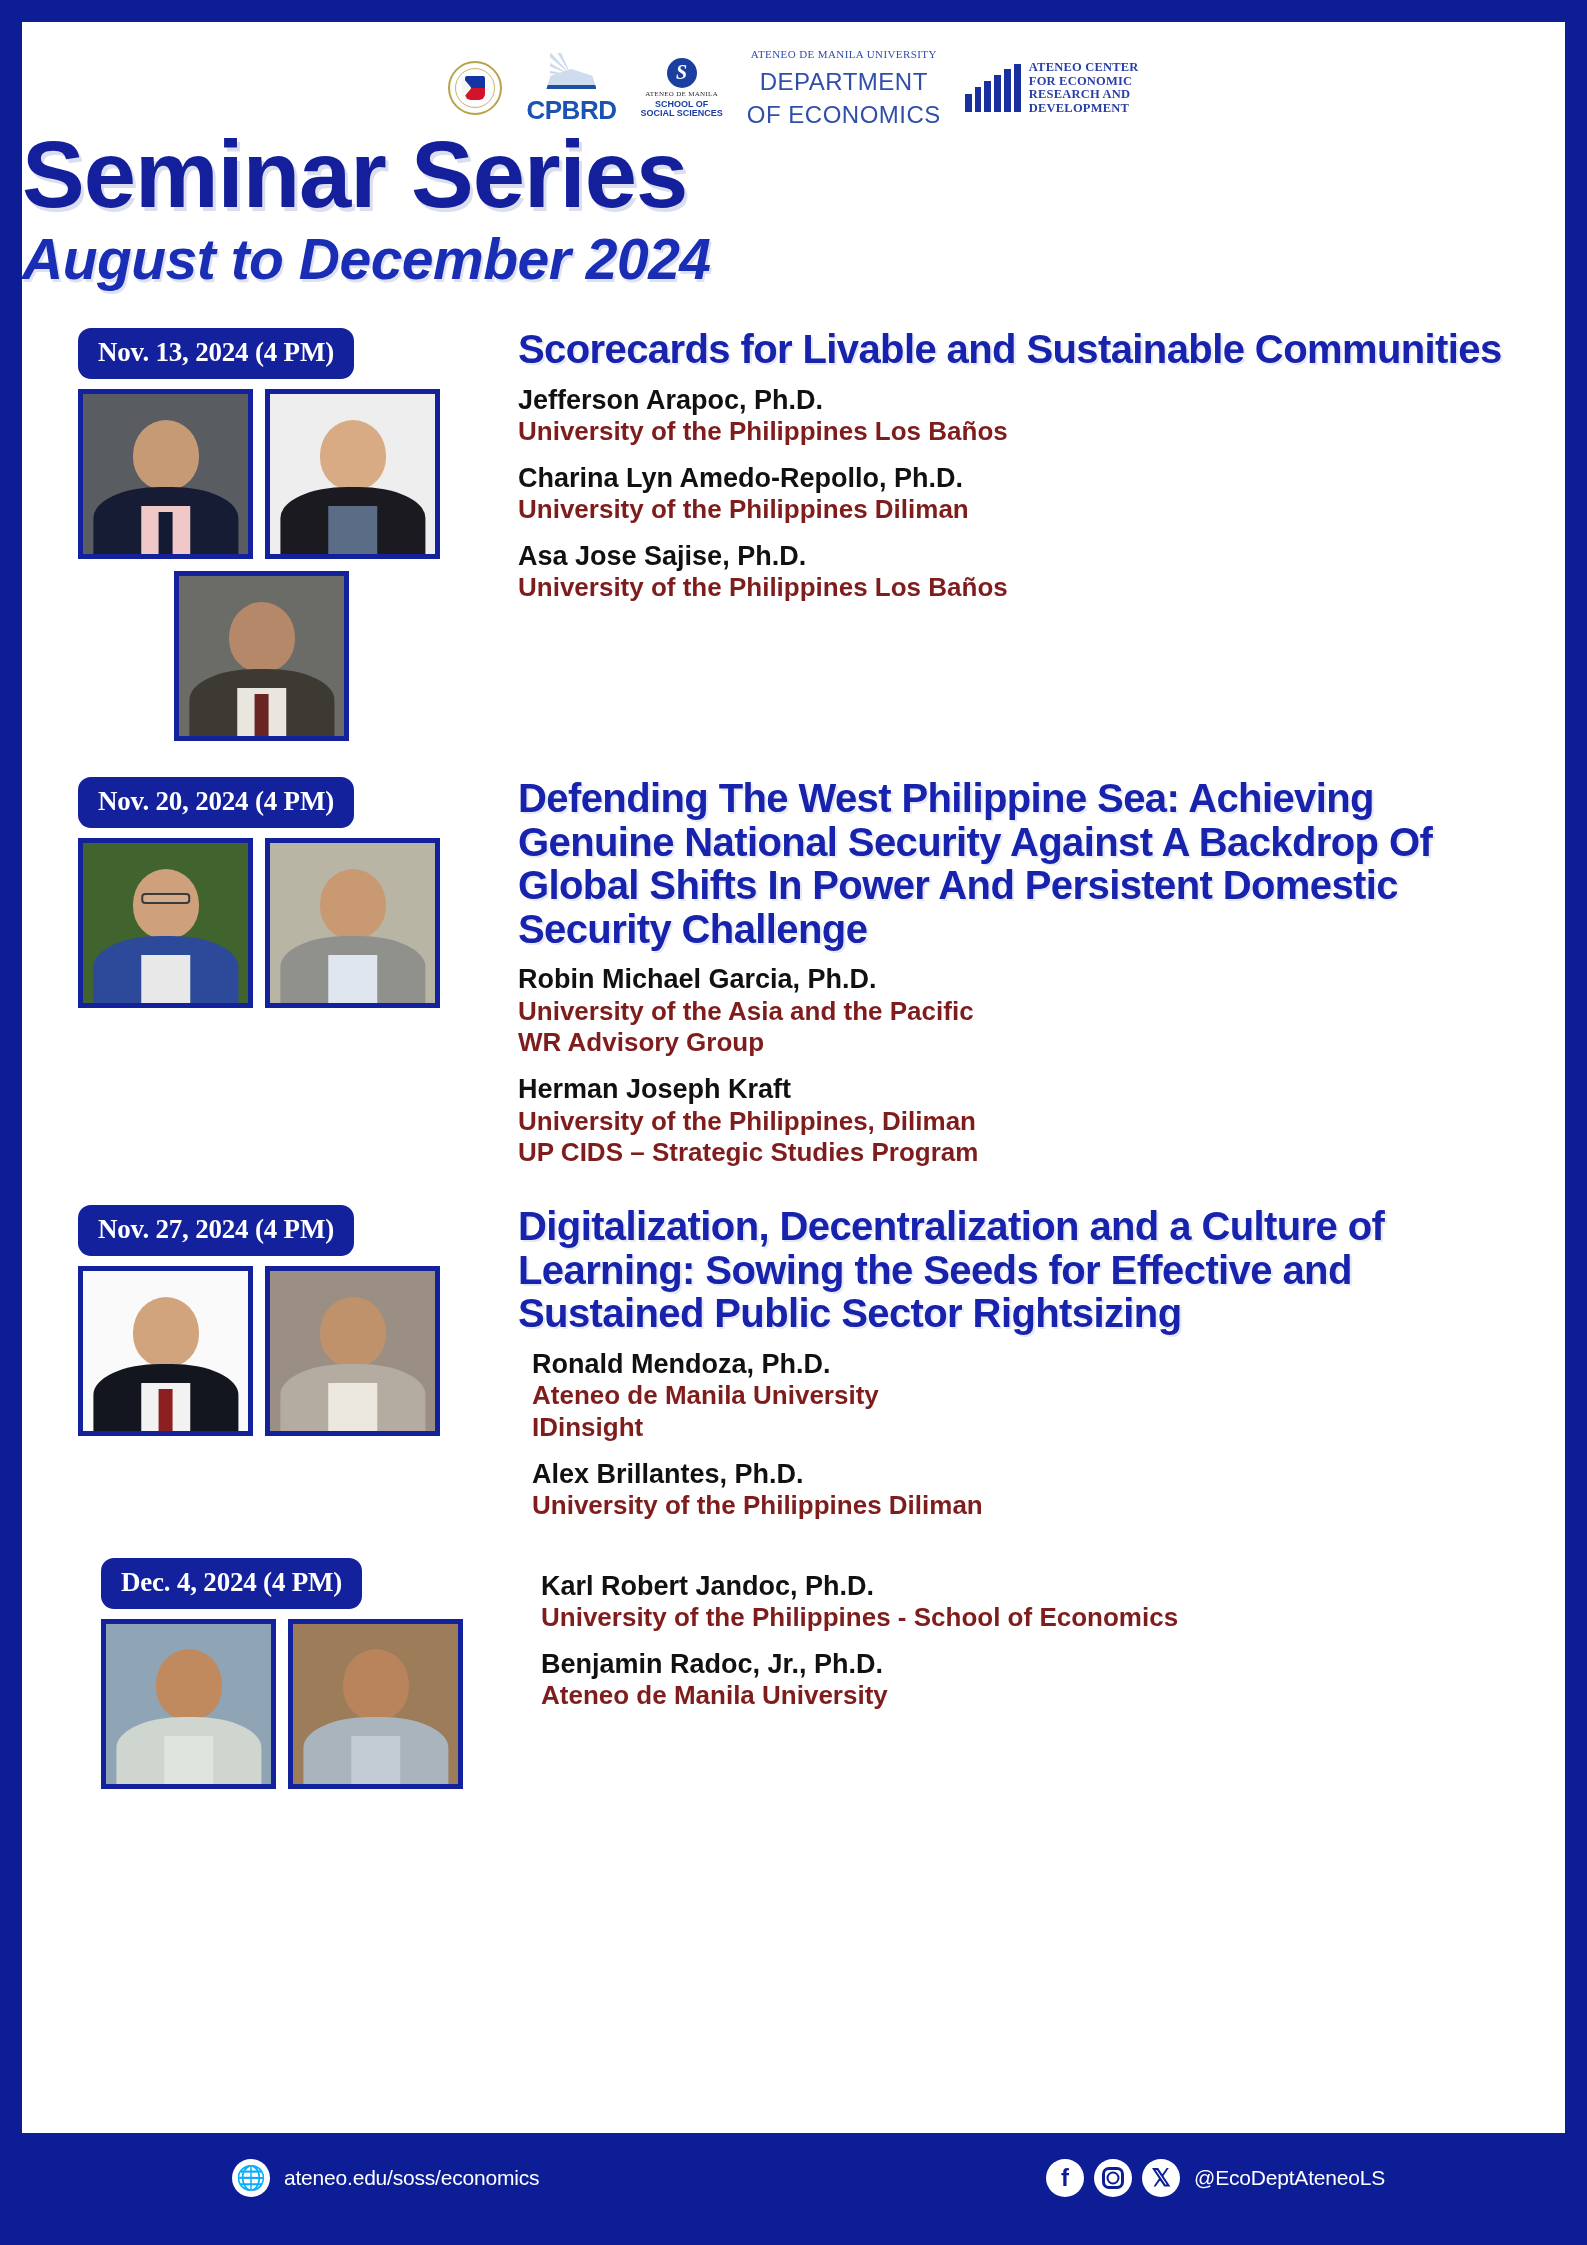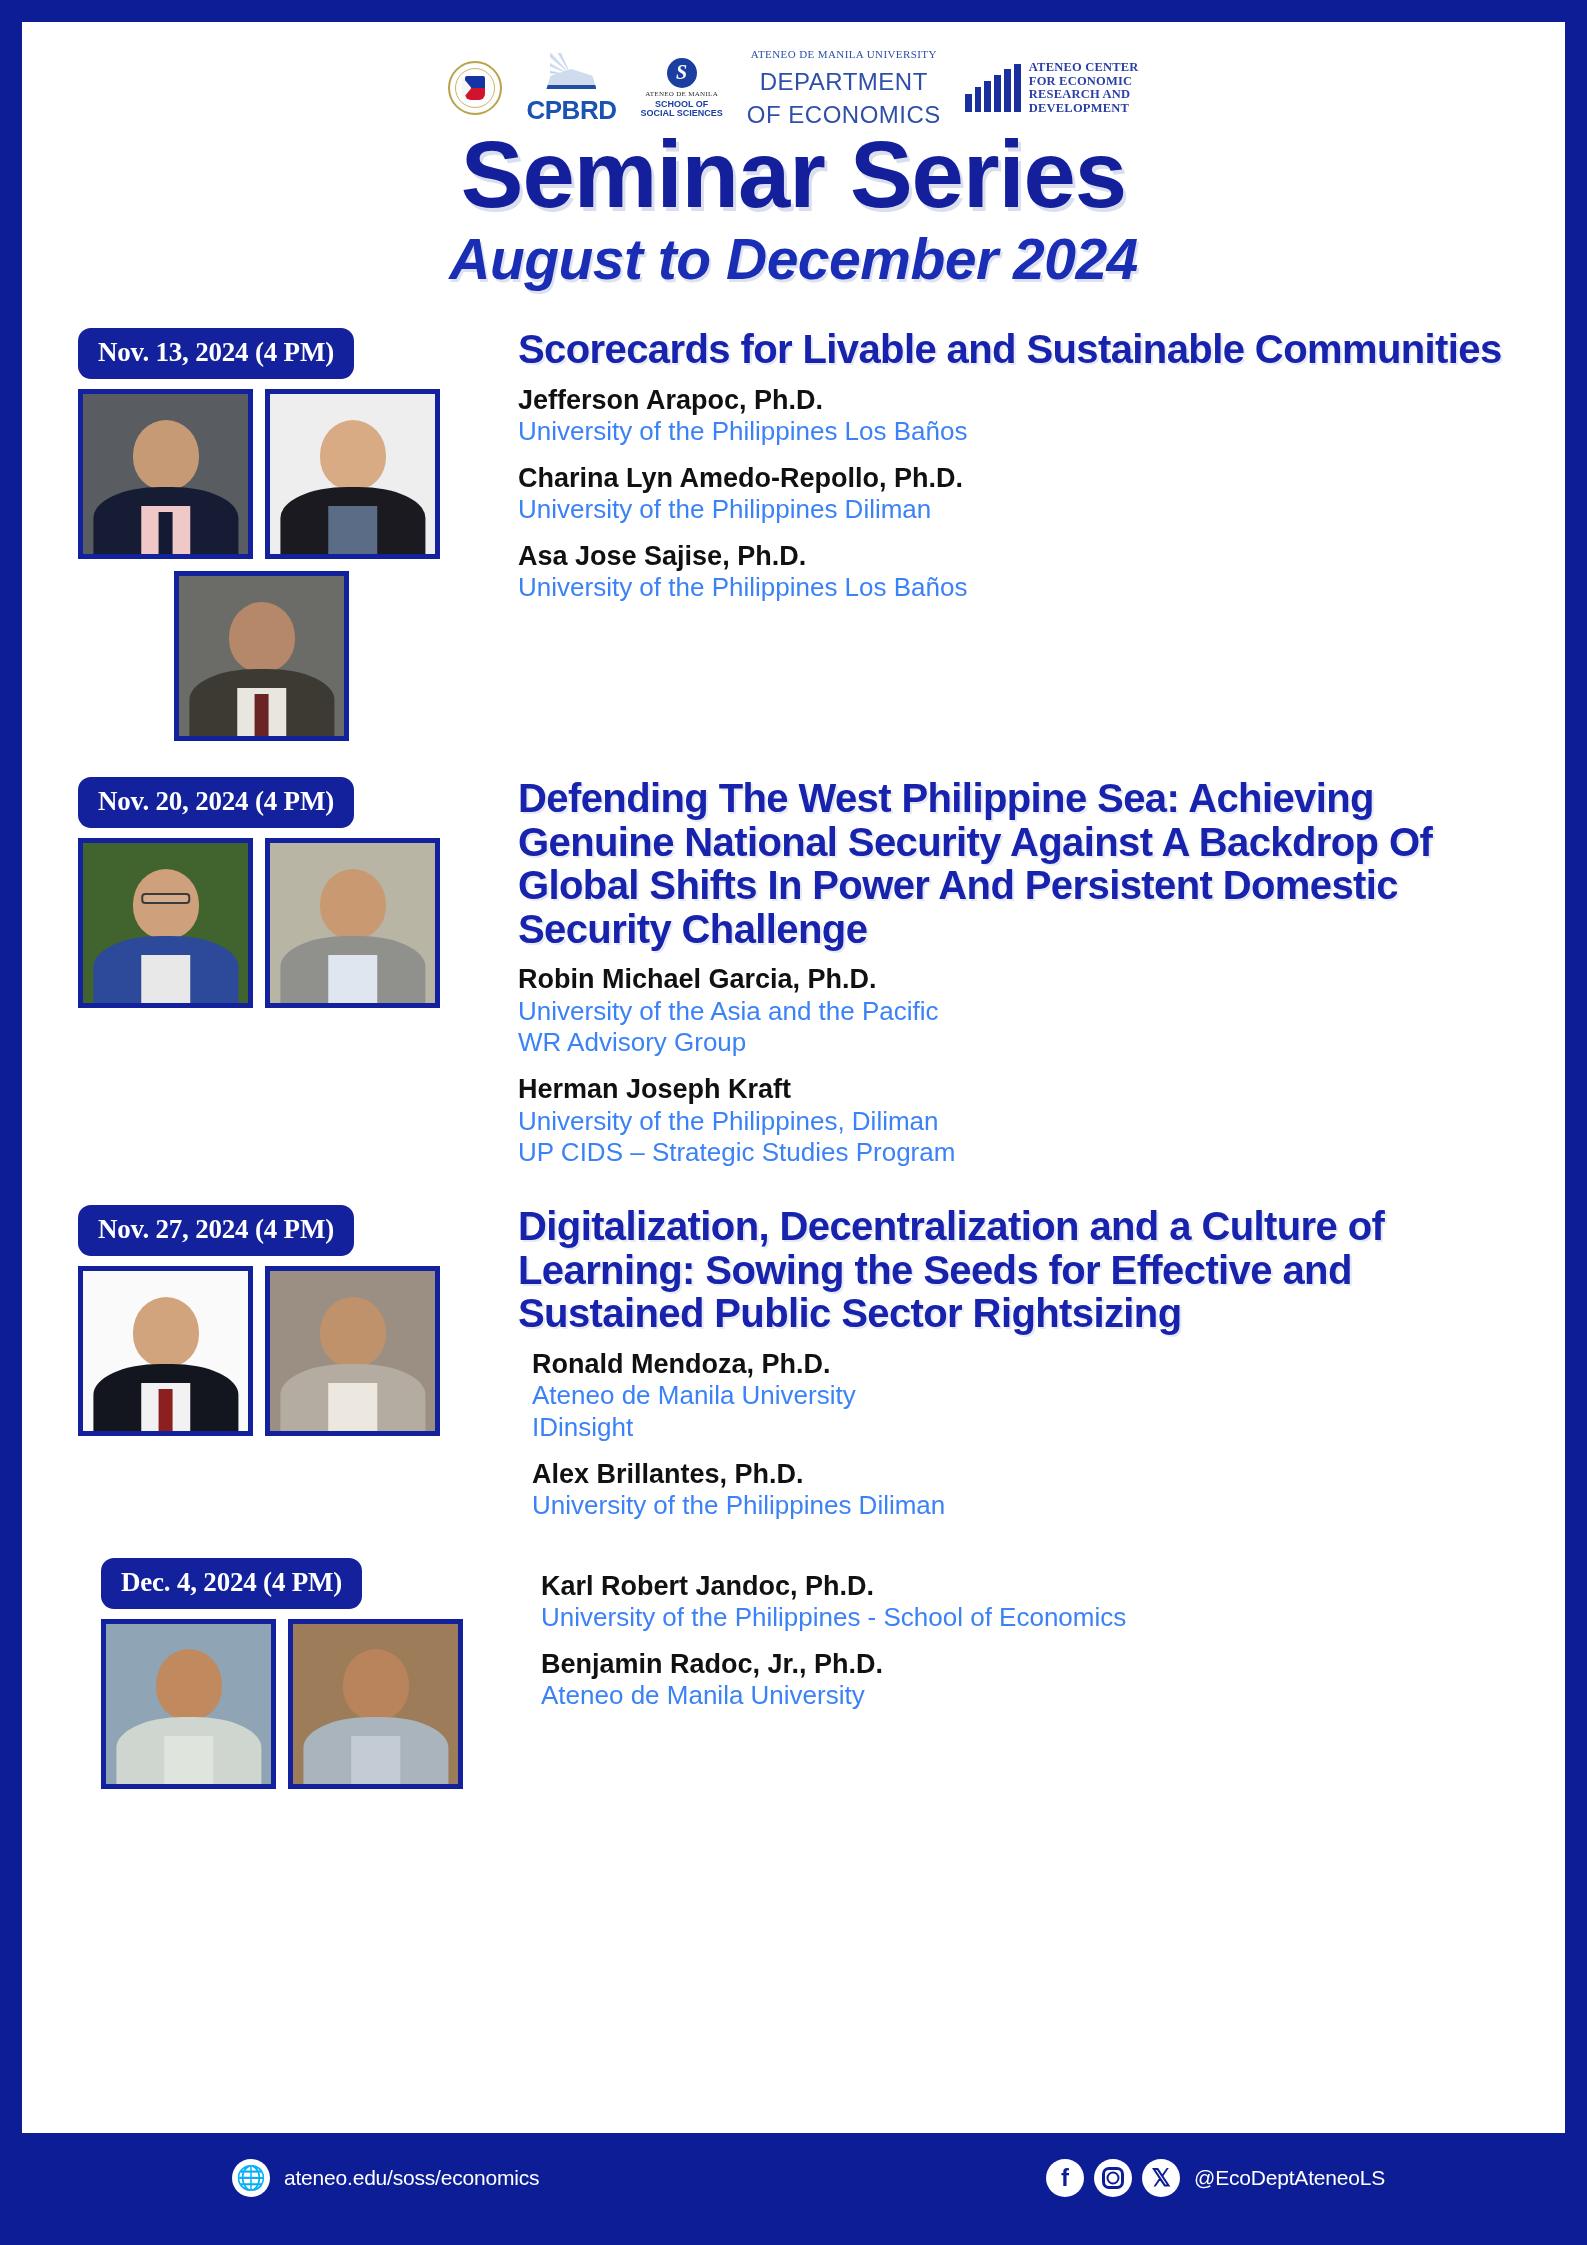--- a/index.html
+++ b/index.html
@@ -131,21 +131,21 @@
   .acerd-bars i {
     display: block; width: 8px; background: #1a2f9e;
   }
   .acerd-txt {
     font-family: "Liberation Serif", serif;
     font-size: 12.5px; color: #2a3fa5; line-height: 1.08; font-weight: 600;
     letter-spacing: .2px;
   }
 
   
-  .title-wrap { text-align: center; margin-top: 14px; }
+  .title-wrap { text-align: left; margin-top: 14px; }
   .title-main {
     font-size: 94px; font-weight: 800; color: #131f9b;
     letter-spacing: -1px; line-height: 1;
     text-shadow: 3px 4px 0 rgba(190,195,225,.55);
   }
   .title-sub {
     font-size: 57px; font-weight: 800; font-style: italic; color: #1a2db5;
     margin-top: 4px; letter-spacing: -.5px;
     text-shadow: 2px 3px 0 rgba(190,195,225,.5);
   }
@@ -214,21 +214,21 @@
     font-size: 40px;
     line-height: 1.09;
     letter-spacing: -.6px;
     text-shadow: 2px 2px 0 rgba(200,205,230,.45);
   }
 
   .speakers { margin-top: 12px; }
   .speaker { margin-bottom: 14px; }
   .speaker:last-child { margin-bottom: 0; }
   .sp-name { font-size: 27px; font-weight: 700; color: #111111; line-height: 1.2; }
-  .sp-aff  { font-size: 26px; font-weight: 400; color: #3b82f6; line-height: 1.22; }
+  .sp-aff  { font-size: 26px; font-weight: 700; color: #7f1d1d; line-height: 1.22; }
 
   .indent-sp { padding-left: 14px; }
 
   
   .footer {
     position: absolute;
     left: 0; right: 0; bottom: 0;
     height: 90px;
     background: #0c1d96;
     display: flex; align-items: center;

